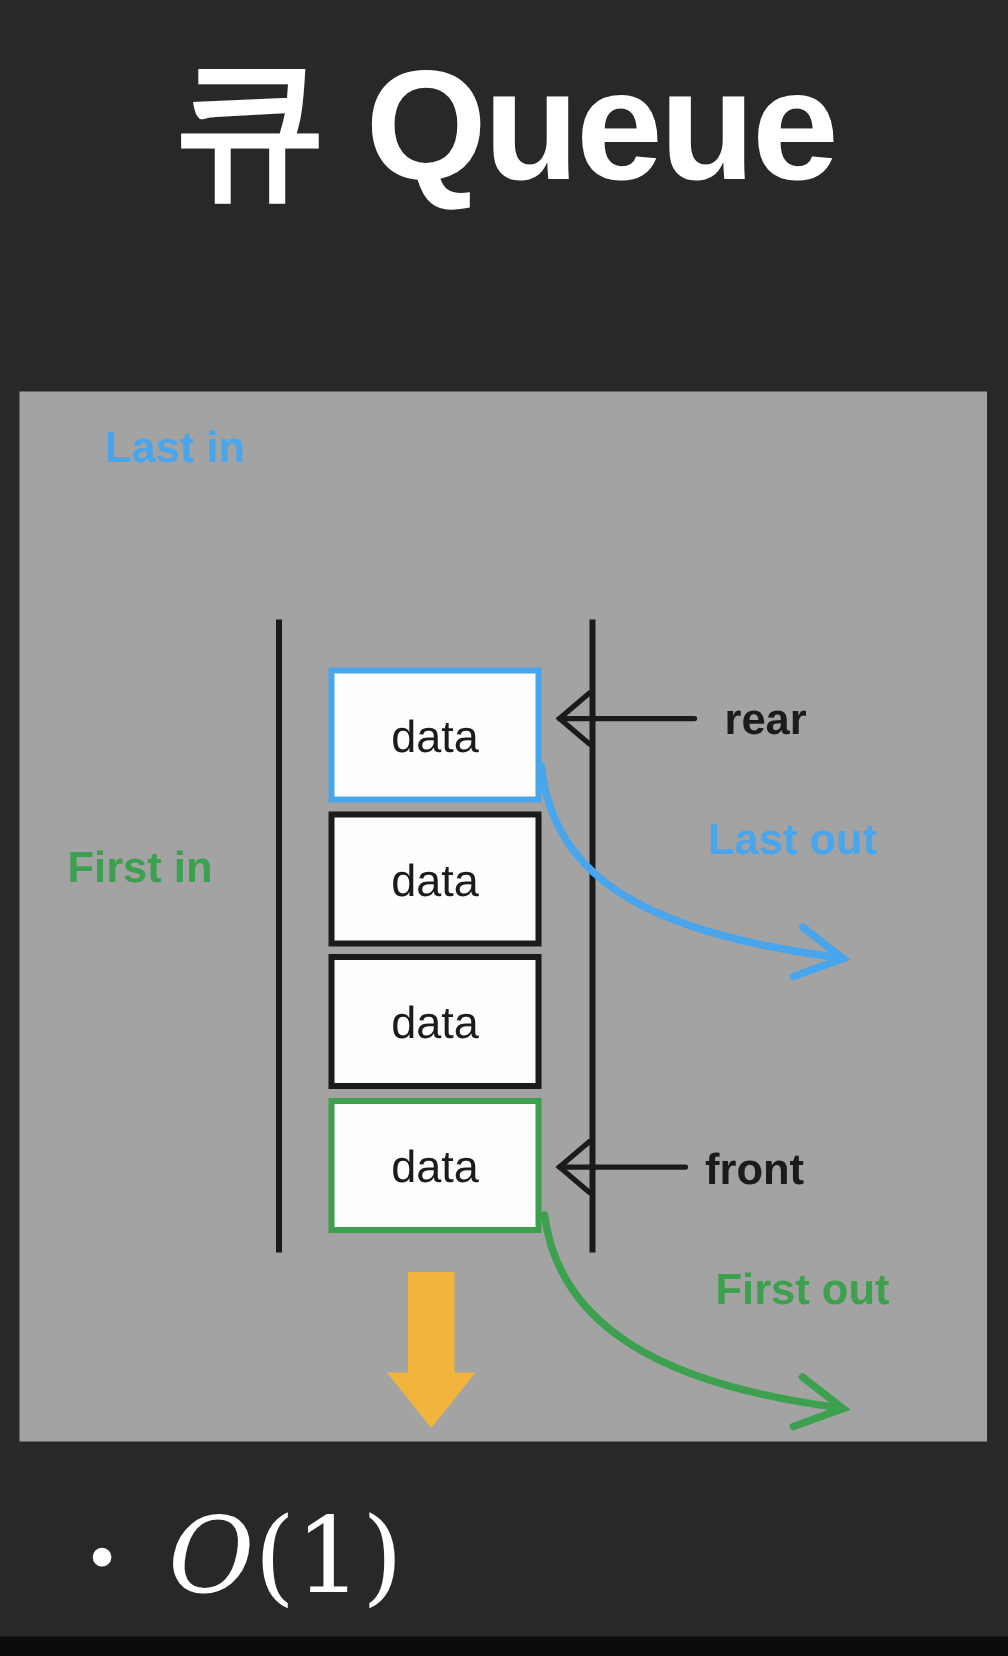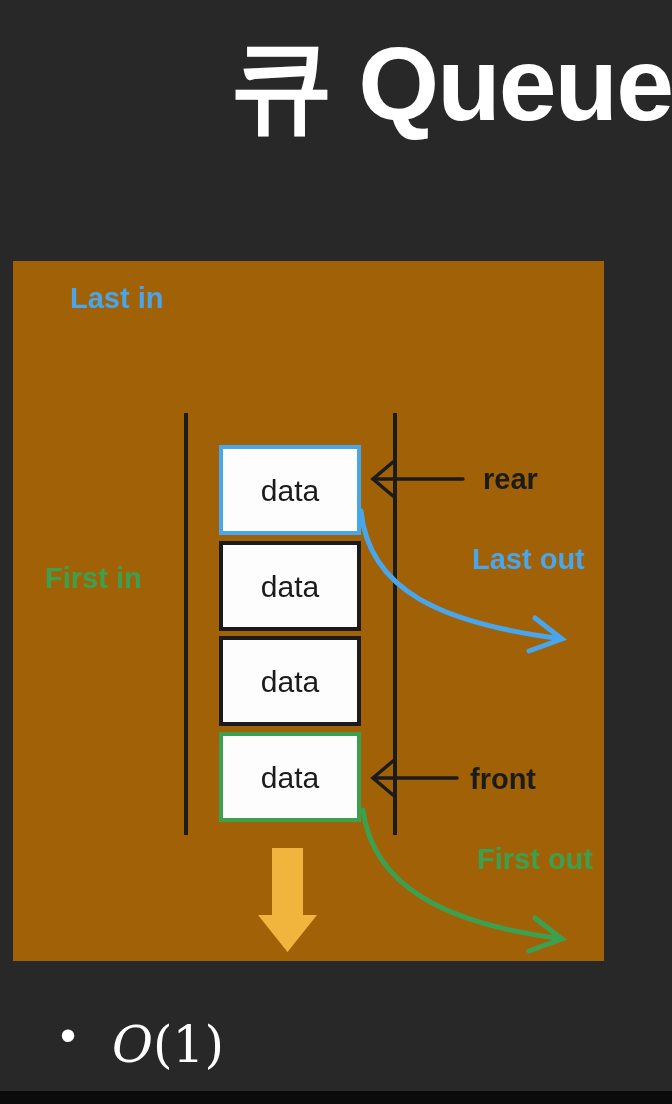--- a/index.html
+++ b/index.html
@@ -6,51 +6,51 @@
   body {
     width: 672px; height: 1104px;
     background: #282828;
     position: relative;
     overflow: hidden;
     font-family: "Liberation Sans", sans-serif;
   }
   .slide-title {
     position: absolute;
     left: 0; top: 14px; width: 672px;
-    text-align: right;
+    text-align: center;
     color: #ffffff;
     font-size: 104px;
     font-weight: 700;
     letter-spacing: -2px;
     line-height: 1.35;
     white-space: nowrap;
   }
   .diagram-panel {
     position: absolute;
     left: 13px; top: 261px;
-    width: 591px; height: 700px;
-    background: #a16207;
+    width: 645px; height: 700px;
+    background: #a3a3a3;
   }
   .diagram-panel svg { display: block; }
   .lbl { font-family: "Liberation Sans", sans-serif; font-weight: 700; font-size: 29px; }
   .lbl-blue  { fill: #49a5ec; }
   .lbl-green { fill: #3da04f; }
   .lbl-black { fill: #1b1b1b; }
   .data-text { font-family: "Liberation Sans", sans-serif; font-weight: 400; font-size: 30px; fill: #1b1b1b; }
   .footer-line {
     position: absolute;
     left: 60px; top: 996px;
     color: #ffffff;
     font-size: 64px;
     white-space: nowrap;
     display: flex;
     align-items: center;
   }
   .footer-bullet { font-size: 46px; margin-right: 22px; line-height: 1; }
-  .footer-math { font-family: "DejaVu Serif", serif; font-size: 50px; margin-left: 14px; margin-top: 20px; }
+  .footer-math { font-family: "DejaVu Serif", serif; font-size: 70px; margin-left: 14px; }
   .footer-math .big-o { font-style: italic; }
   .letterbox-bottom {
     position: absolute;
     left: 0; bottom: 0; width: 672px; height: 13px;
     background: #0b0b0b;
   }
 </style>
 </head>
 <body>
 

